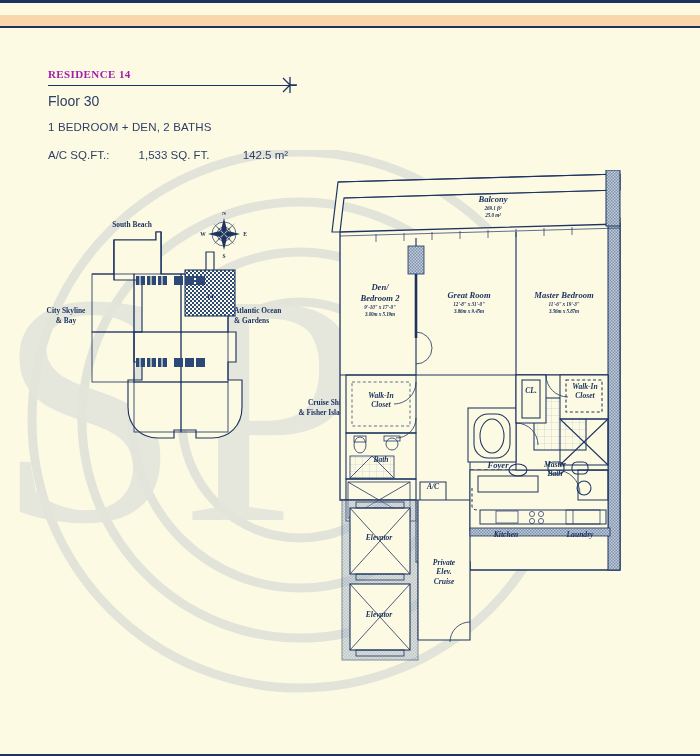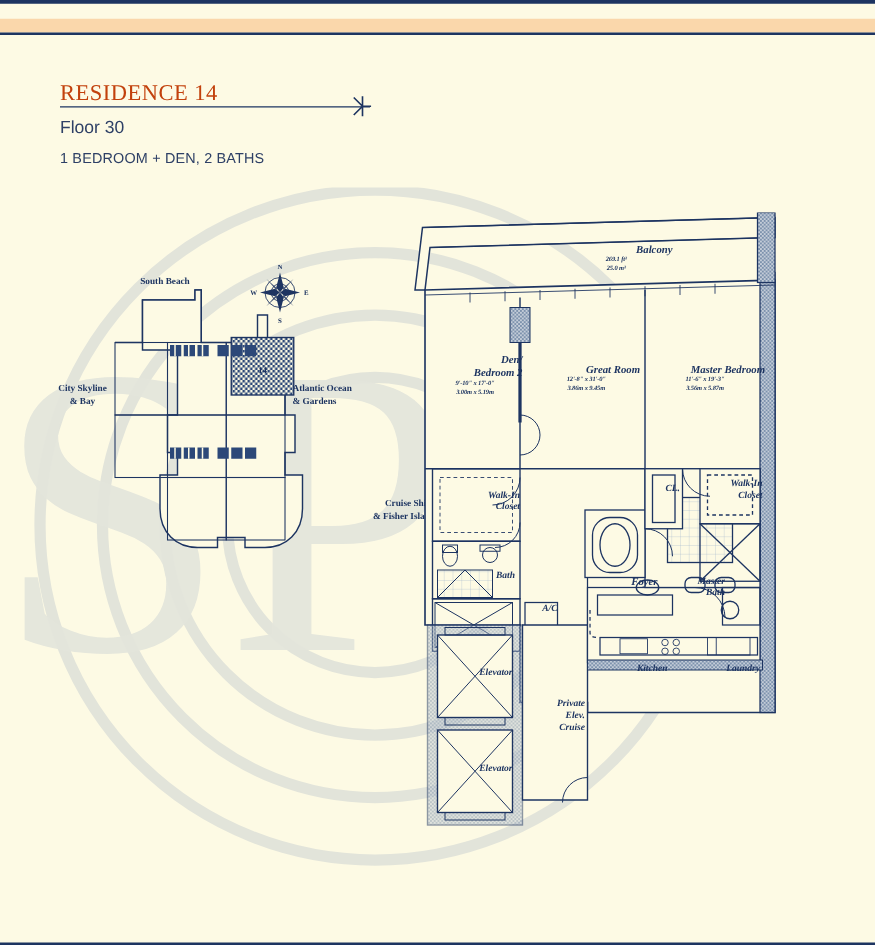--- a/index.html
+++ b/index.html
@@ -37,24 +37,24 @@
   
   .hdr {
     position: absolute;
     left: 48px;
     top: 64px;
     width: 300px;
     color: #23345e;
   }
   .res-title {
     font-family: "Liberation Serif", serif;
-    font-size: 18px;
-    font-weight: normal;
+    font-size: 11px;
+    font-weight: bold;
     letter-spacing: .4px;
-    color: #c2410c;
+    color: #a21caf;
     display: inline-block;
   }
   .title-rule {
     position: absolute;
     left: 48px; top: 85px;
     width: 248px; height: 1.4px;
     background: #1d3461;
   }
   .title-tick {
     position: absolute;
@@ -141,21 +141,21 @@
   .fp-label {
     position: absolute;
     font-family: "Liberation Serif", serif;
     color: #1d3461;
     text-align: center;
     line-height: 1.25;
     font-style: italic;
     font-weight: bold;
     white-space: pre-line;
   }
-  .fp-name { font-size: 8.6px; text-align: right; }
+  .fp-name { font-size: 8.6px; }
   .fp-name.sm { font-size: 7.6px; }
   .fp-dim {
     font-size: 5.2px;
     font-style: italic;
     font-weight: bold;
     letter-spacing: -.1px;
   }
 
   
   .footer {
@@ -186,20 +186,25 @@
   <div class="hdr">
     <div class="res-title">RESIDENCE 14</div>
   </div>
   <div class="title-rule"></div>
   <svg class="title-tick" viewBox="0 0 16 18">
     <path d="M2 2 L9 9 L2 16 M9 9 L16 9 M9 1 L9 17" stroke="#1d3461" stroke-width="1.3" fill="none"></path>
   </svg>
 
   <div class="floor-line">Floor 30</div>
   <div class="beds-line">1 BEDROOM + DEN,  2 BATHS</div>
+  <div class="sqft-line">
+    <span class="lbl">A/C SQ.FT.:</span>
+    <span class="v1">1,533 SQ. FT.</span>
+    <span>142.5 m²</span>
+  </div>
 
 
   <div id="siteplan">
     <svg viewBox="0 0 280 240" width="280" height="240">
       <defs>
         <pattern id="hatch14" width="4" height="4" patternUnits="userSpaceOnUse">
           <rect width="4" height="4" fill="#fdfae4"></rect>
           <rect width="2" height="2" fill="#2c4878"></rect>
           <rect x="2" y="2" width="2" height="2" fill="#2c4878"></rect>
         </pattern>

